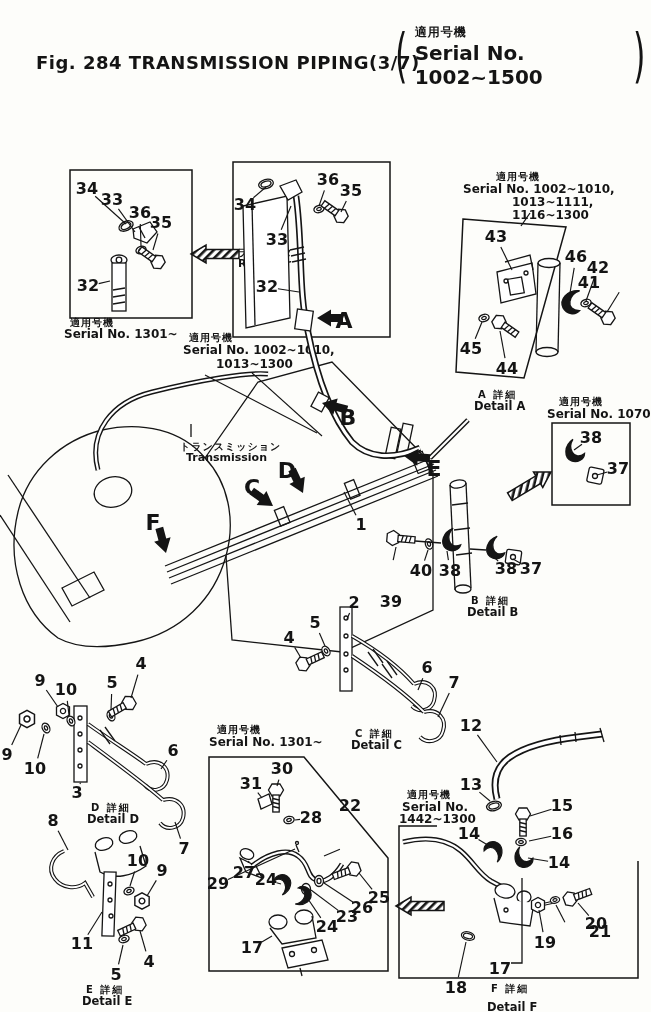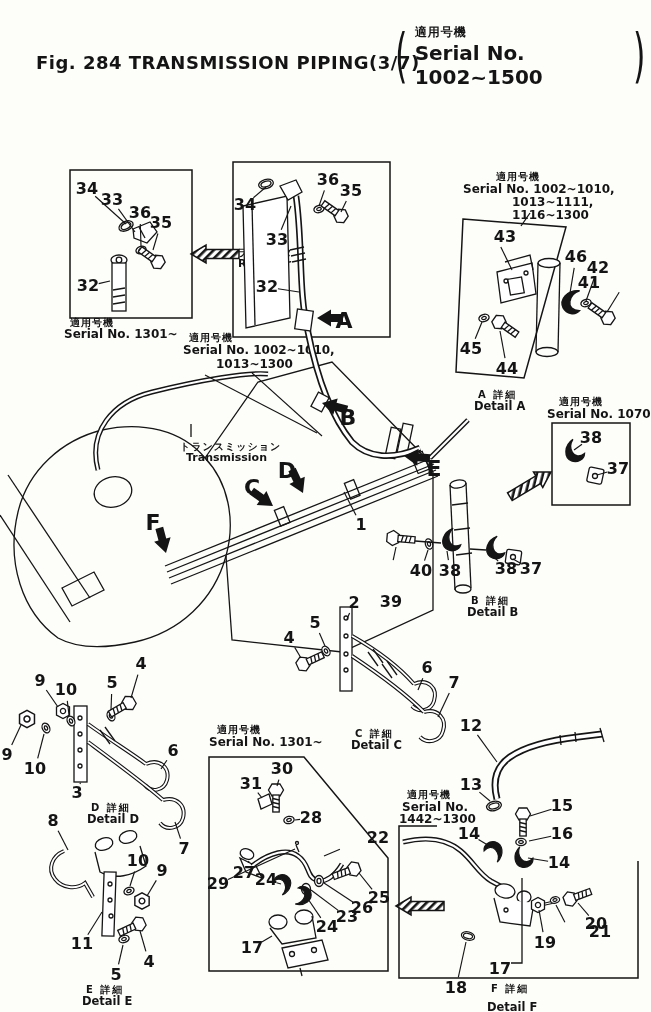--- a/index.html
+++ b/index.html
@@ -420,21 +420,21 @@
 <span class="callout" style="left: 87px; top: 189px;">34</span>
     <span class="callout" style="left: 112px; top: 200px;">33</span>
     <span class="callout" style="left: 140px; top: 213px;">36</span>
     <span class="callout" style="left: 161px; top: 223px;">35</span>
     <span class="callout" style="left: 88px; top: 286px;">32</span>
     <span class="callout" style="left: 328px; top: 180px;">36</span>
     <span class="callout" style="left: 351px; top: 191px;">35</span>
     <span class="callout" style="left: 245px; top: 205px;">34</span>
     <span class="callout" style="left: 277px; top: 240px;">33</span>
     <span class="callout" style="left: 267px; top: 287px;">32</span>
-    <span class="callout" style="left: 496px; top: 237px; margin-left: 9px;">43</span>
+    <span class="callout" style="left: 496px; top: 237px;">43</span>
     <span class="callout" style="left: 576px; top: 257px;">46</span>
     <span class="callout" style="left: 598px; top: 268px;">42</span>
     <span class="callout" style="left: 589px; top: 283px;">41</span>
     <span class="callout" style="left: 471px; top: 349px;">45</span>
     <span class="callout" style="left: 507px; top: 369px;">44</span>
     <span class="callout" style="left: 591px; top: 438px;">38</span>
     <span class="callout" style="left: 618px; top: 469px;">37</span>
     <span class="callout" style="left: 361px; top: 525px;">1</span>
     <span class="callout" style="left: 391px; top: 602px;">39</span>
     <span class="callout" style="left: 421px; top: 571px;">40</span>
@@ -458,21 +458,21 @@
     <span class="callout" style="left: 184px; top: 849px;">7</span>
     <span class="callout" style="left: 53px; top: 821px;">8</span>
     <span class="callout" style="left: 138px; top: 861px;">10</span>
     <span class="callout" style="left: 162px; top: 871px;">9</span>
     <span class="callout" style="left: 82px; top: 944px;">11</span>
     <span class="callout" style="left: 116px; top: 975px;">5</span>
     <span class="callout" style="left: 149px; top: 962px;">4</span>
     <span class="callout" style="left: 251px; top: 784px;">31</span>
     <span class="callout" style="left: 282px; top: 769px;">30</span>
     <span class="callout" style="left: 311px; top: 818px;">28</span>
-    <span class="callout" style="left: 350px; top: 838px; margin-left: 28px;">22</span>
+    <span class="callout" style="left: 350px; top: 806px;">22</span>
     <span class="callout" style="left: 218px; top: 884px;">29</span>
     <span class="callout" style="left: 244px; top: 873px;">27</span>
     <span class="callout" style="left: 266px; top: 880px;">24</span>
     <span class="callout" style="left: 379px; top: 898px;">25</span>
     <span class="callout" style="left: 362px; top: 908px;">26</span>
     <span class="callout" style="left: 347px; top: 917px;">23</span>
     <span class="callout" style="left: 327px; top: 927px;">24</span>
     <span class="callout" style="left: 252px; top: 948px;">17</span>
     <span class="callout" style="left: 471px; top: 785px;">13</span>
     <span class="callout" style="left: 562px; top: 806px;">15</span>

